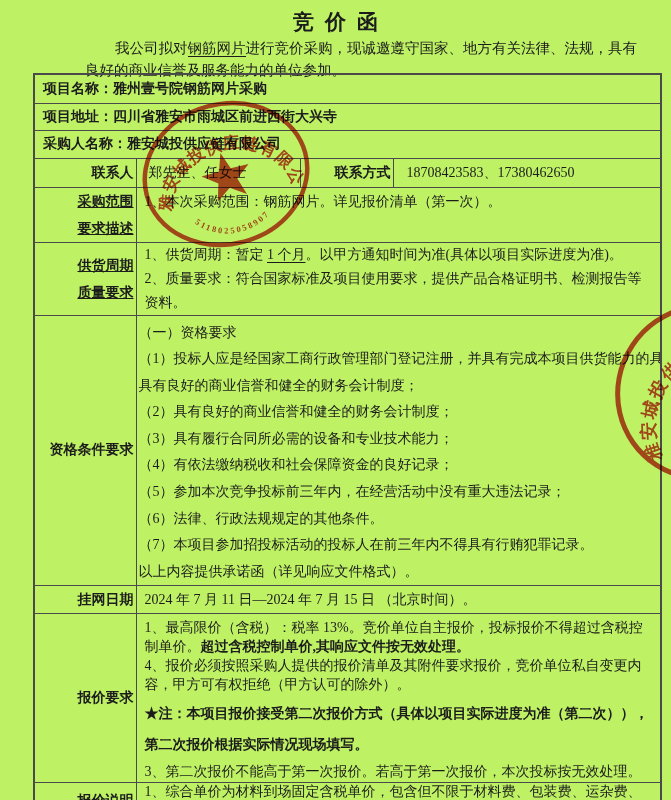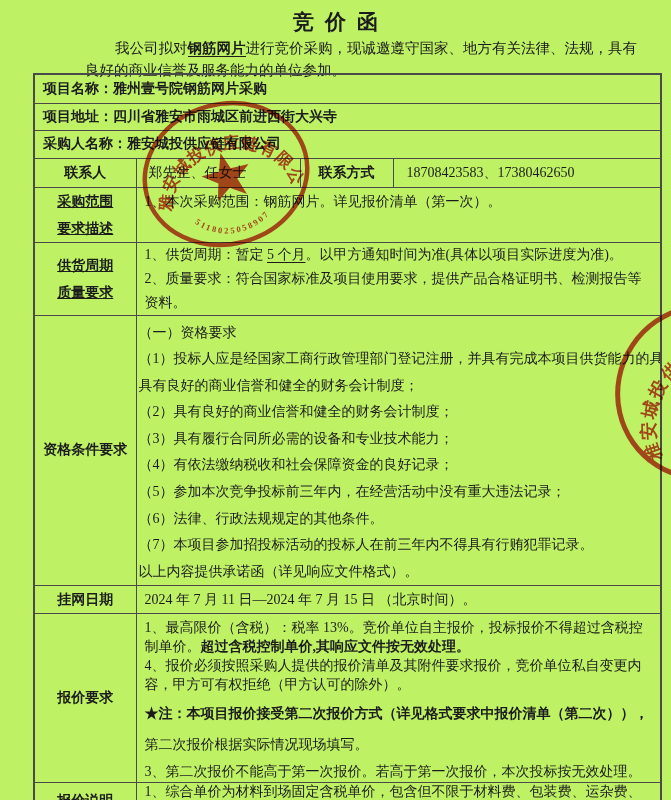--- a/index.html
+++ b/index.html
@@ -17,49 +17,49 @@
     text-align:center;
     font-size:21px; font-weight:bold;
     letter-spacing:11px; text-indent:11px;
   }
   .intro {
     position:absolute; top:37px; left:85px; width:556px;
     font-size:14.5px; line-height:22px;
   }
   .intro .l1 { text-indent:30px; }
   .intro .subject {
-    font-weight:bold;
+    font-weight:normal;
     border-bottom:1.5px solid #1c1c1c;
   }
   table.main {
     position:absolute; left:33px; top:73px; width:627px;
     border-collapse:collapse; table-layout:fixed;
     border:2px solid #4a4a4a;
   }
   td {
     border:1px solid #4a4a4a;
     font-size:14px; color:#1c1c1c;
     padding:0 8px;
     vertical-align:middle;
     overflow:hidden;
   }
   td.lab {
-    text-align:center; font-weight:bold; padding:0 2px;
+    text-align:right; font-weight:bold; padding:0 2px;
   }
   td.lab .lline { line-height:27px;text-decoration:underline; }
   td.fullrow { font-weight:bold; }
   td.top { vertical-align:top; padding-top:5px; }
   .u2m { text-decoration:underline; text-underline-offset:3px; }
   .qline { line-height:26.6px; white-space:nowrap; }
   .qwrap { padding:4px 2px 0 2px; }
   .quote-cell { vertical-align:top; padding:4px 8px 0 8px; }
   .quote-cell p { line-height:19px; }
   .quote-cell .b { font-weight:bold; }
   .quote-cell .mt10 { margin-top:10px; font-weight:bold; }
-  .quote-cell .mt12 { margin-top:12px; font-weight:normal; }
+  .quote-cell .mt12 { margin-top:12px; font-weight:bold; }
   .quote-cell .mt12n { margin-top:8px; }
   .star { font-weight:bold; }
   .supply-cell { line-height:24px; }
   .stamp {
     position:absolute; pointer-events:none;
     mix-blend-mode:multiply; opacity:0.92;
   }
   .stamp text { font-family:"Liberation Serif","DejaVu Serif",serif; font-weight:bold; }
 </style>
 </head>
@@ -103,21 +103,21 @@
         <div class="lline">要求描述</div>
       </td>
       <td colspan="3" class="top">1、本次采购范围：钢筋网片。详见报价清单（第一次）。</td>
     </tr>
     <tr style="height:57px">
       <td class="lab">
         <div class="lline">供货周期</div>
         <div class="lline">质量要求</div>
       </td>
       <td colspan="3" class="supply-cell">
-        <div><span>1、供货周期：暂定 </span><span class="u2m">5 个月</span><span>。以甲方通知时间为准(具体以项目实际进度为准)。</span></div>
+        <div><span>1、供货周期：暂定 </span><span class="u2m">1 个月</span><span>。以甲方通知时间为准(具体以项目实际进度为准)。</span></div>
         <div>2、质量要求：符合国家标准及项目使用要求，提供产品合格证明书、检测报告等资料。</div>
       </td>
     </tr>
     <tr style="height:270px">
       <td class="lab">资格条件要求</td>
       <td colspan="3" class="qwrap" style="vertical-align:top">
         <div class="qline">（一）资格要求</div>
         <div class="qline">（1）投标人应是经国家工商行政管理部门登记注册，并具有完成本项目供货能力的具</div>
         <div class="qline">具有良好的商业信誉和健全的财务会计制度；</div>
         <div class="qline">（2）具有良好的商业信誉和健全的财务会计制度；</div>
@@ -131,21 +131,21 @@
     </tr>
     <tr style="height:28px">
       <td class="lab">挂网日期</td>
       <td colspan="3">2024 年 7 月 11 日—2024 年 7 月 15 日 （北京时间）。</td>
     </tr>
     <tr style="height:169px">
       <td class="lab">报价要求</td>
       <td colspan="3" class="quote-cell">
         <p><span>1、最高限价（含税）：税率 13%。竞价单位自主报价，投标报价不得超过含税控制单价。</span><span class="b">超过含税控制单价,其响应文件按无效处理。</span></p>
         <p>4、报价必须按照采购人提供的报价清单及其附件要求报价，竞价单位私自变更内容，甲方可有权拒绝（甲方认可的除外）。</p>
-        <p class="mt10"><span class="star">★</span><span>注：本项目报价接受第二次报价方式（详见格式要求中报价清单（第二次）），</span></p>
+        <p class="mt10"><span class="star">★</span><span>注：本项目报价接受第二次报价方式（具体以项目实际进度为准（第二次）），</span></p>
         <p class="mt12">第二次报价根据实际情况现场填写。</p>
         <p class="mt12n">3、第二次报价不能高于第一次报价。若高于第一次报价，本次投标按无效处理。</p>
       </td>
     </tr>
     <tr style="height:32px">
       <td class="lab">报价说明</td>
       <td colspan="3">1、综合单价为材料到场固定含税单价，包含但不限于材料费、包装费、运杂费、管理</td>
     </tr>
   </tbody>
     </table>

